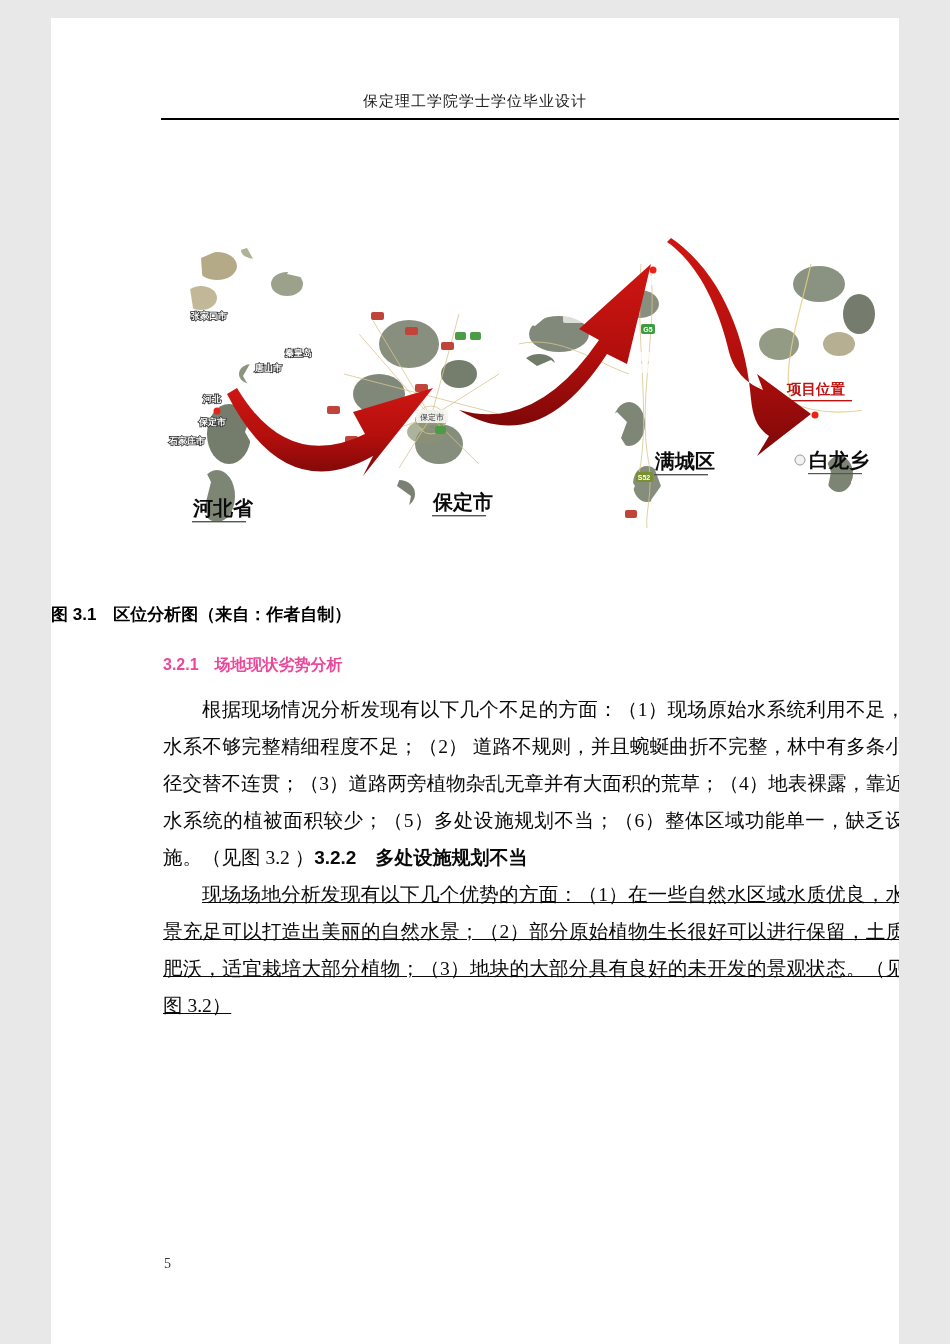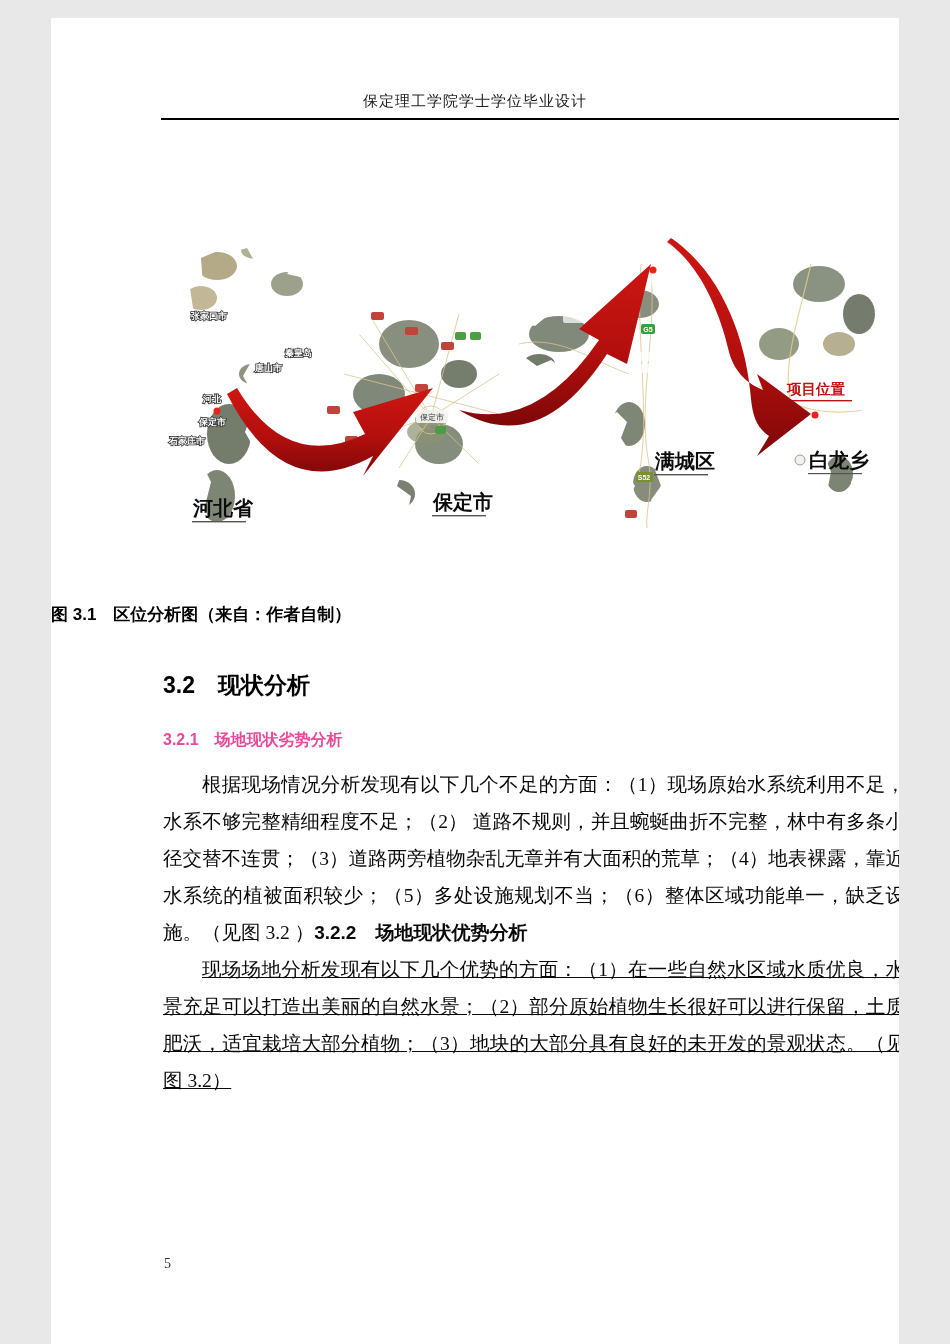--- a/index.html
+++ b/index.html
@@ -261,23 +261,22 @@
       <g>
         <path d="M68,170 Q125,282 214,232 L204,252 L274,164 L194,188 L206,210 Q128,248 78,164 Z" fill="url(#agrad)"></path>
         <path d="M300,186 Q380,235 448,130 L468,140 L492,40 L420,105 L440,116 Q377,208 300,186 Z" fill="url(#agrad)"></path>
         <path d="M512,14 C565,50 588,120 592,175 C594,196 600,205 610,212 L598,232 L652,190 L598,150 L604,166 C590,160 576,150 570,128 C560,85 540,40 508,18 Z" fill="url(#agrad)"></path>
       </g>
     </svg>
   </div>
 
   <div class="figure-caption">图 3.1　区位分析图（来自：作者自制）</div>
 
-  <h2 class="sec">3.2　现状分析</h2>
 
   <h3 class="sub">3.2.1　场地现状劣势分析</h3>
 
-  <p class="body-para"><span>根据现场情况分析发现有以下几个不足的方面：（1）现场原始水系统利用不足，水系不够完整精细程度不足；（2） 道路不规则，并且蜿蜒曲折不完整，林中有多条小径交替不连贯；（3）道路两旁植物杂乱无章并有大面积的荒草；（4）地表裸露，靠近水系统的植被面积较少；（5）多处设施规划不当；（6）整体区域功能单一，缺乏设施。（见图 3.2 ）</span><span class="inline-subhead">3.2.2　场地现状优势分析</span></p>
+  <p class="body-para"><span>根据现场情况分析发现有以下几个不足的方面：（1）现场原始水系统利用不足，水系不够完整精细程度不足；（2） 道路不规则，并且蜿蜒曲折不完整，林中有多条小径交替不连贯；（3）道路两旁植物杂乱无章并有大面积的荒草；（4）地表裸露，靠近水系统的植被面积较少；（5）多处设施规划不当；（6）整体区域功能单一，缺乏设施。（见图 3.2 ）</span><span class="inline-subhead">3.2.2　多处设施规划不当</span></p>
 
   <p class="body-para second"><span>现场场地分析发现有以下几个优势的方面：（1）在一些自然水区域水质优良，水景充足可以打造出美丽的自然水景；（2）部分原始植物生长很好可以进行保留，土质肥沃，适宜栽培大部分植物；（3）地块的大部分具有良好的未开发的景观状态。（见图 3.2）</span></p>
 
   <div class="page-number">5</div>
 
 </div>
 
 </body></html>

